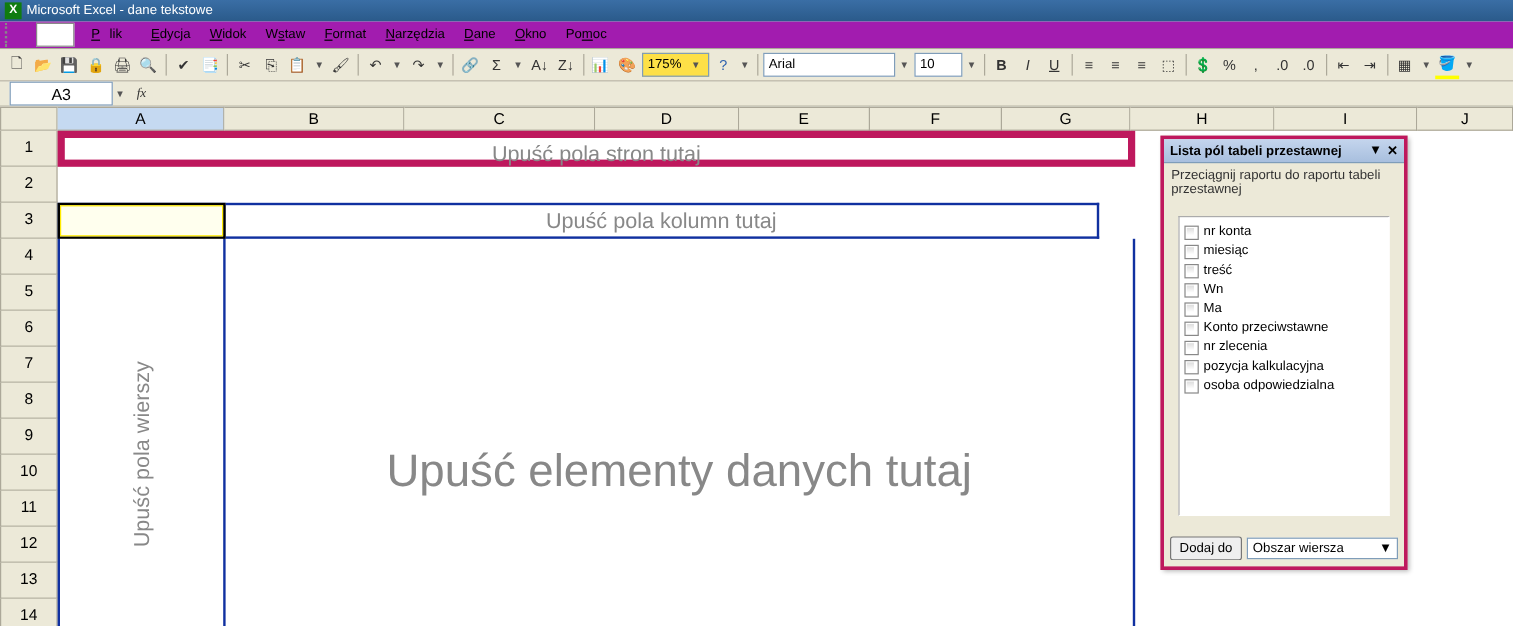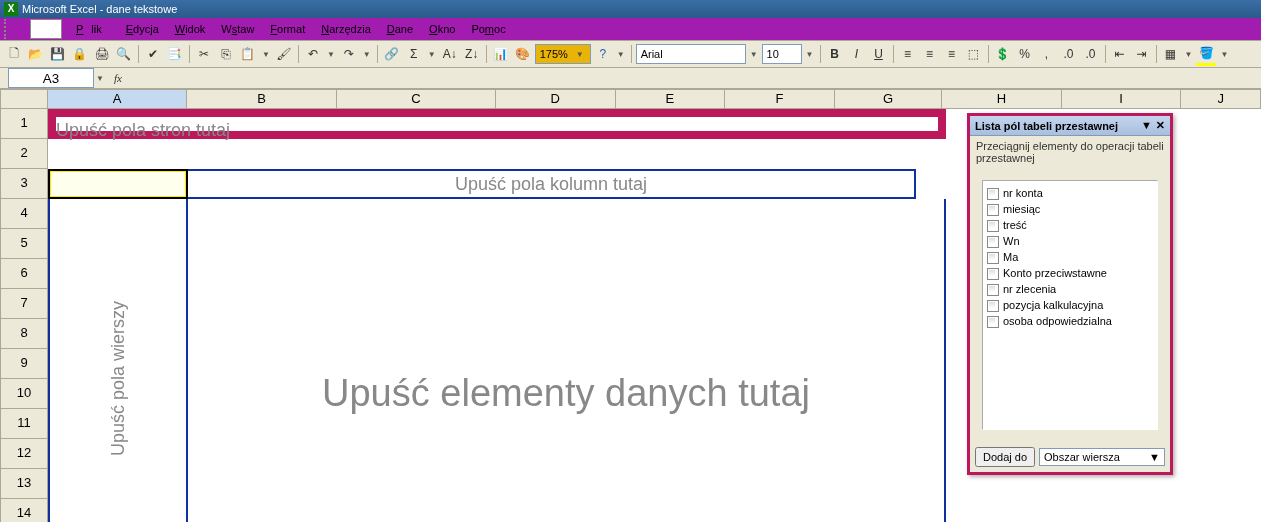--- a/index.html
+++ b/index.html
@@ -9,34 +9,34 @@
 .menubar .handle{width:4px;height:16px;border-left:2px dotted #888;margin-right:4px}
 .menubar .dicon{width:14px;height:14px;background:#fff;border:1px solid #888;margin-right:6px}
 .menubar span{padding:2px 8px;cursor:default}
 .menubar span u{text-decoration:underline}
 .toolbar{background:#ece9d8;border-bottom:1px solid #aca899;height:26px;display:flex;align-items:center;padding:0 4px;gap:2px}
 .tbtn{width:20px;height:20px;display:inline-flex;align-items:center;justify-content:center;cursor:default;font-size:12px;color:#333}
 .tsep{width:1px;height:18px;background:#aca899;margin:0 2px}
 .tdrop{font-size:8px;color:#555;padding:0 2px}
 .fontbox{border:1px solid #7f9db9;background:#fff;height:18px;padding:0 4px;display:inline-flex;align-items:center;min-width:100px}
 .sizebox{border:1px solid #7f9db9;background:#fff;height:18px;padding:0 4px;display:inline-flex;align-items:center;min-width:30px}
-.zoombox{border:1px solid #7f9db9;background:#eab308;height:18px;padding:0 4px;display:inline-flex;align-items:center}
+.zoombox{border:1px solid #7f9db9;background:#fde047;height:18px;padding:0 4px;display:inline-flex;align-items:center}
 .namebox-row{background:#ece9d8;border-bottom:1px solid #aca899;height:20px;display:flex;align-items:center}
 .namebox{background:#fff;border:1px solid #7f9db9;width:80px;height:16px;text-align:center;margin-left:8px}
 .fxlabel{font-style:italic;margin:0 8px;font-family:'Times New Roman',serif;color:#333}
 .grid-area{position:relative;background:#fff}
 .colheads{display:flex;height:20px;background:#ece9d8}
 .corner{width:48px;border:1px solid #aca899;background:#ece9d8;box-sizing:border-box}
 .colhead{border:1px solid #aca899;border-left:none;text-align:center;line-height:18px;font-size:13px;box-sizing:border-box;background:#ece9d8}
 .colhead.sel{background:#c5d9f1}
 .rows{display:flex}
 .rowheads{width:48px}
 .rowhead{height:30px;border:1px solid #aca899;border-top:none;text-align:center;line-height:28px;font-size:13px;box-sizing:border-box;background:#ece9d8}
 .cells{position:relative;flex:1}
-.pivot-page{position:absolute;left:0;top:0;width:898px;height:30px;border:8px solid #be185d;box-sizing:border-box;text-align:left;line-height:26px;color:#888;font-size:18px}
+.pivot-page{position:absolute;left:0;top:0;width:898px;height:30px;border:6px solid #be185d;box-sizing:border-box;text-align:center;line-height:26px;color:#888;font-size:18px}
 .pivot-cols{position:absolute;left:140px;top:60px;width:728px;height:30px;border:2px solid #1030a0;border-left:none;box-sizing:border-box;text-align:center;line-height:26px;color:#888;font-size:18px}
 .pivot-rows{position:absolute;left:0;top:60px;width:140px;height:420px;border:2px solid #1030a0;box-sizing:border-box;color:#888;font-size:18px;display:flex;align-items:center;justify-content:center}
 .pivot-rows span{writing-mode:vertical-rl;transform:rotate(180deg)}
 .pivot-data{position:absolute;left:140px;top:90px;width:758px;height:390px;border:2px solid #1030a0;border-top:none;border-left:none;box-sizing:border-box;color:#888;font-size:38px;display:flex;align-items:center;justify-content:center}
 .selcell{position:absolute;left:0;top:60px;width:140px;height:30px;border:2px solid #000;box-sizing:border-box;background:rgba(255,255,200,0.3);outline:1px solid #ffeb00;outline-offset:-3px}
 .fieldlist{position:absolute;right:88px;top:24px;width:200px;background:#ece9d8;border:3px solid #be185d;font-size:11px;box-shadow:2px 2px 4px rgba(0,0,0,0.3)}
 .fieldlist-title{background:#7da2ce;background:linear-gradient(#c4d5ed,#a8bfde);padding:3px 5px;font-weight:bold;display:flex;justify-content:space-between;align-items:center;border-bottom:1px solid #7f9db9}
 .fieldlist-title .ctrls{display:flex;gap:4px}
 .fieldlist-hint{padding:4px 6px;color:#333}
 .fieldlist-box{margin:12px;border:1px inset #fff;background:#fff;padding:4px;height:240px;overflow:auto}
@@ -191,21 +191,21 @@
   </div>
 
   <div class="fieldlist">
     <div class="fieldlist-title">
       <span>Lista pól tabeli przestawnej</span>
       <span class="ctrls">
         <span>▼</span>
         <span>✕</span>
       </span>
     </div>
-    <div class="fieldlist-hint">Przeciągnij elementy do operacji tabeli przestawnej</div>
+    <div class="fieldlist-hint">Przeciągnij raportu do raportu tabeli przestawnej</div>
     <div class="fieldlist-box" id="fieldbox">
         <div class="field-item">nr konta</div>
         <div class="field-item">miesiąc</div>
         <div class="field-item">treść</div>
         <div class="field-item">Wn</div>
         <div class="field-item">Ma</div>
         <div class="field-item">Konto przeciwstawne</div>
         <div class="field-item">nr zlecenia</div>
         <div class="field-item">pozycja kalkulacyjna</div>
         <div class="field-item">osoba odpowiedzialna</div>

